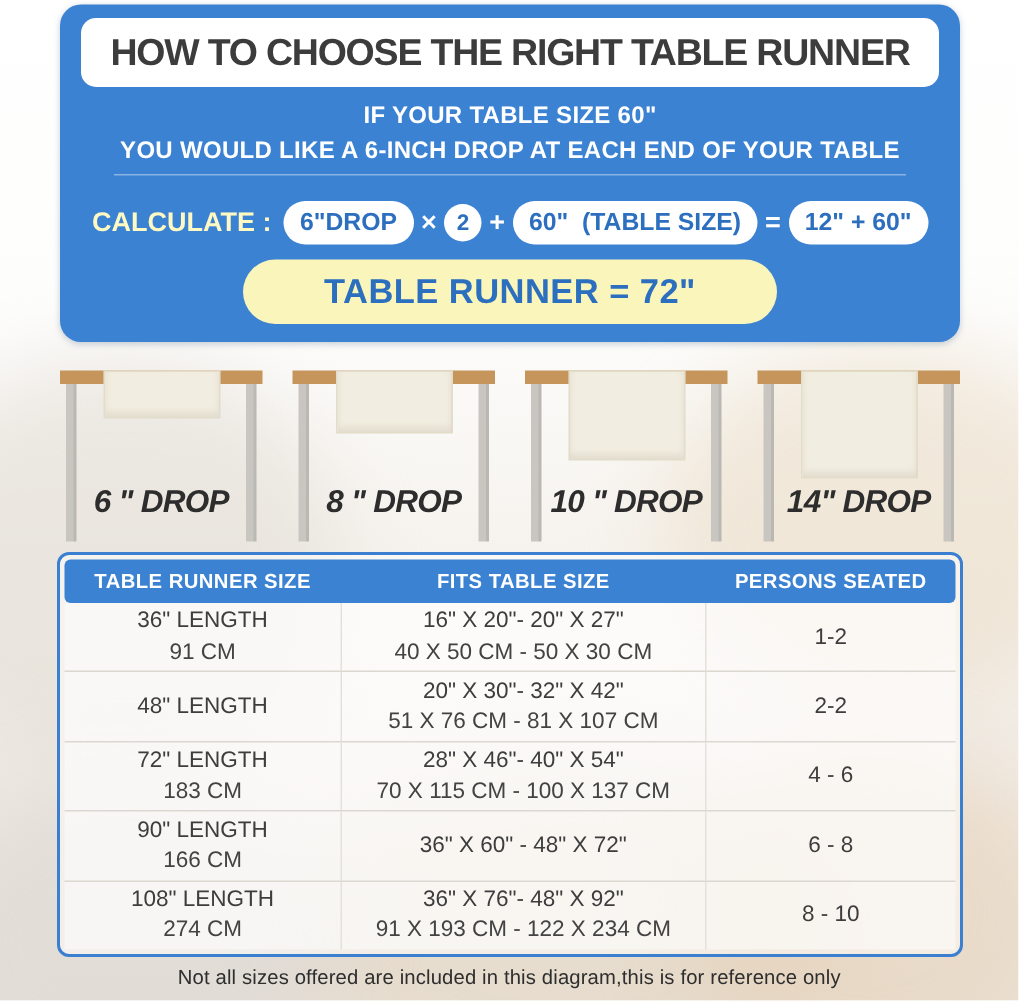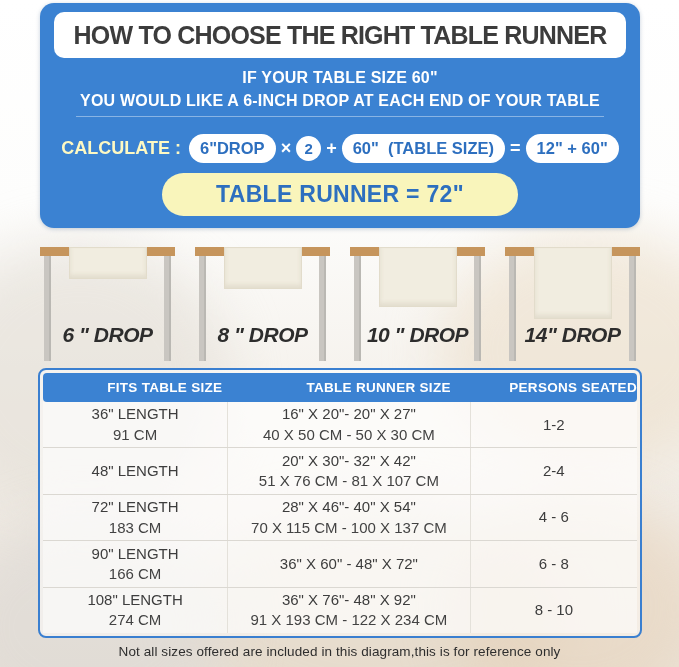--- a/index.html
+++ b/index.html
@@ -49,21 +49,21 @@
     background:#f1ede0;border:1px solid rgba(185,175,152,.28);box-sizing:border-box;
     box-shadow:inset 0 -3px 4px rgba(176,165,140,.22);}
   .drop-label{position:absolute;top:80px;width:100%;text-align:center;font-weight:bold;
     font-style:italic;font-size:21px;color:#2d2d2d;letter-spacing:-.5px;}
 
   
   .size-chart{position:absolute;left:38px;top:368px;width:604px;height:270px;box-sizing:border-box;
     border:2px solid #3a7fd0;border-radius:8px;background:rgba(255,255,255,.5);padding:3px;}
   .chart-header{height:29px;background:#3b82d2;border-radius:4px;display:flex;align-items:center;}
   .hc{color:#ffffff;font-weight:bold;font-size:13.5px;text-align:center;letter-spacing:.3px;}
-  .c1{width:31%;} .c2{width:41%;} .c3{width:28%;text-align:right;}
+  .c1{width:31%;} .c2{width:41%;} .c3{width:28%;}
   .chart-body{height:calc(100% - 29px);display:flex;flex-direction:column;}
   .row{flex:1;display:flex;align-items:stretch;background:rgba(255,255,255,.45);
     border-top:1px solid #dbd8d2;}
   .row:first-child{border-top:none;}
   .cell{display:flex;flex-direction:column;justify-content:center;text-align:center;
     font-size:15px;color:#3d3d3d;line-height:1.35;box-sizing:border-box;}
   .cell.c2{border-left:1px solid #e4e1da;border-right:1px solid #e4e1da;}
   .cell .l2{color:#434343;}
 
   .footnote{position:absolute;top:644px;left:0;width:100%;margin:0;text-align:center;
@@ -129,22 +129,22 @@
       <div class="tabletop"></div>
       <div class="leg leg-l"></div>
       <div class="leg leg-r"></div>
       <div class="runner" style="height: 72px;"></div>
       <div class="drop-label">14" DROP</div>
     </div>
   </section>
 
   <section class="size-chart">
     <div class="chart-header">
+      <div class="hc c1">TABLE RUNNER SIZE</div>
       <div class="hc c2">FITS TABLE SIZE</div>
-      <div class="hc c1">TABLE RUNNER SIZE</div>
       <div class="hc c3">PERSONS SEATED</div>
     </div>
     <div class="chart-body">
 
       <div class="row">
         <div class="cell c1">
           <div>36" LENGTH</div>
           <div class="l2">91 CM</div>
         </div>
         <div class="cell c2">
@@ -155,21 +155,21 @@
       </div>
 
       <div class="row">
         <div class="cell c1">
           <div>48" LENGTH</div>
         </div>
         <div class="cell c2">
           <div>20" X 30"- 32" X 42"</div>
           <div class="l2">51 X 76 CM - 81 X 107 CM</div>
         </div>
-        <div class="cell c3">2-4</div>
+        <div class="cell c3">2-2</div>
       </div>
 
       <div class="row">
         <div class="cell c1">
           <div>72" LENGTH</div>
           <div class="l2">183 CM</div>
         </div>
         <div class="cell c2">
           <div>28" X 46"- 40" X 54"</div>
           <div class="l2">70 X 115 CM - 100 X 137 CM</div>

